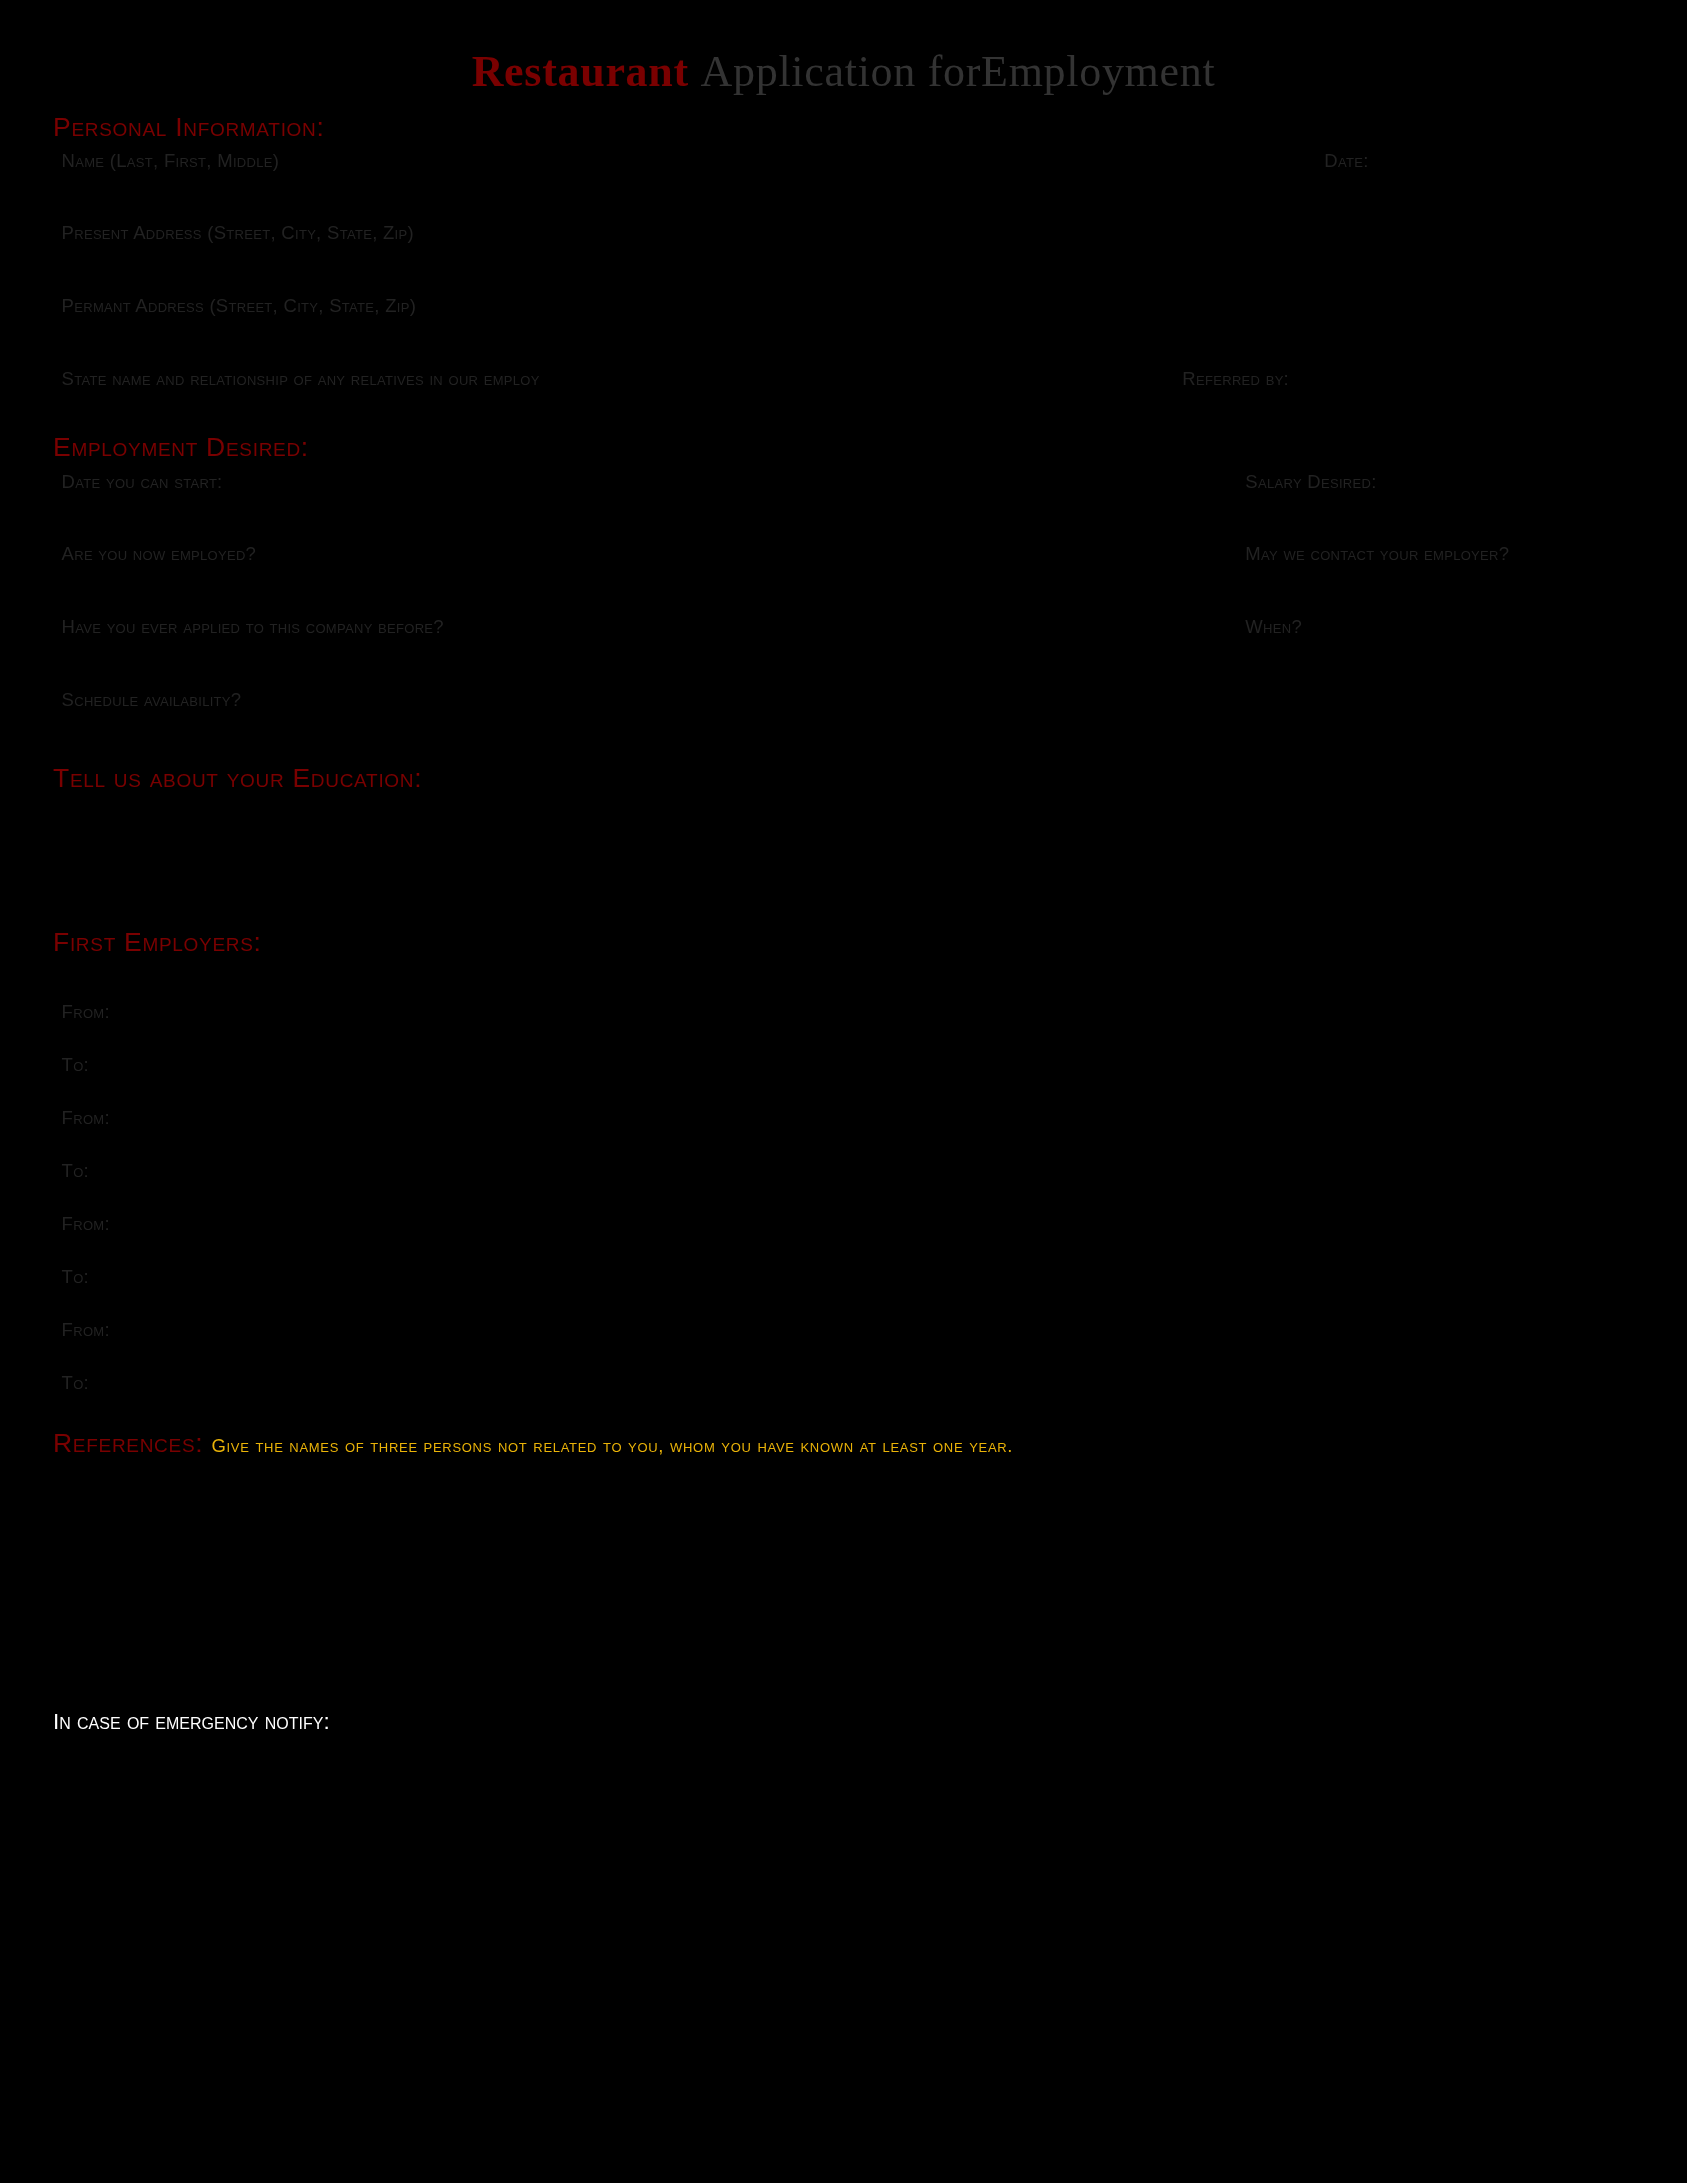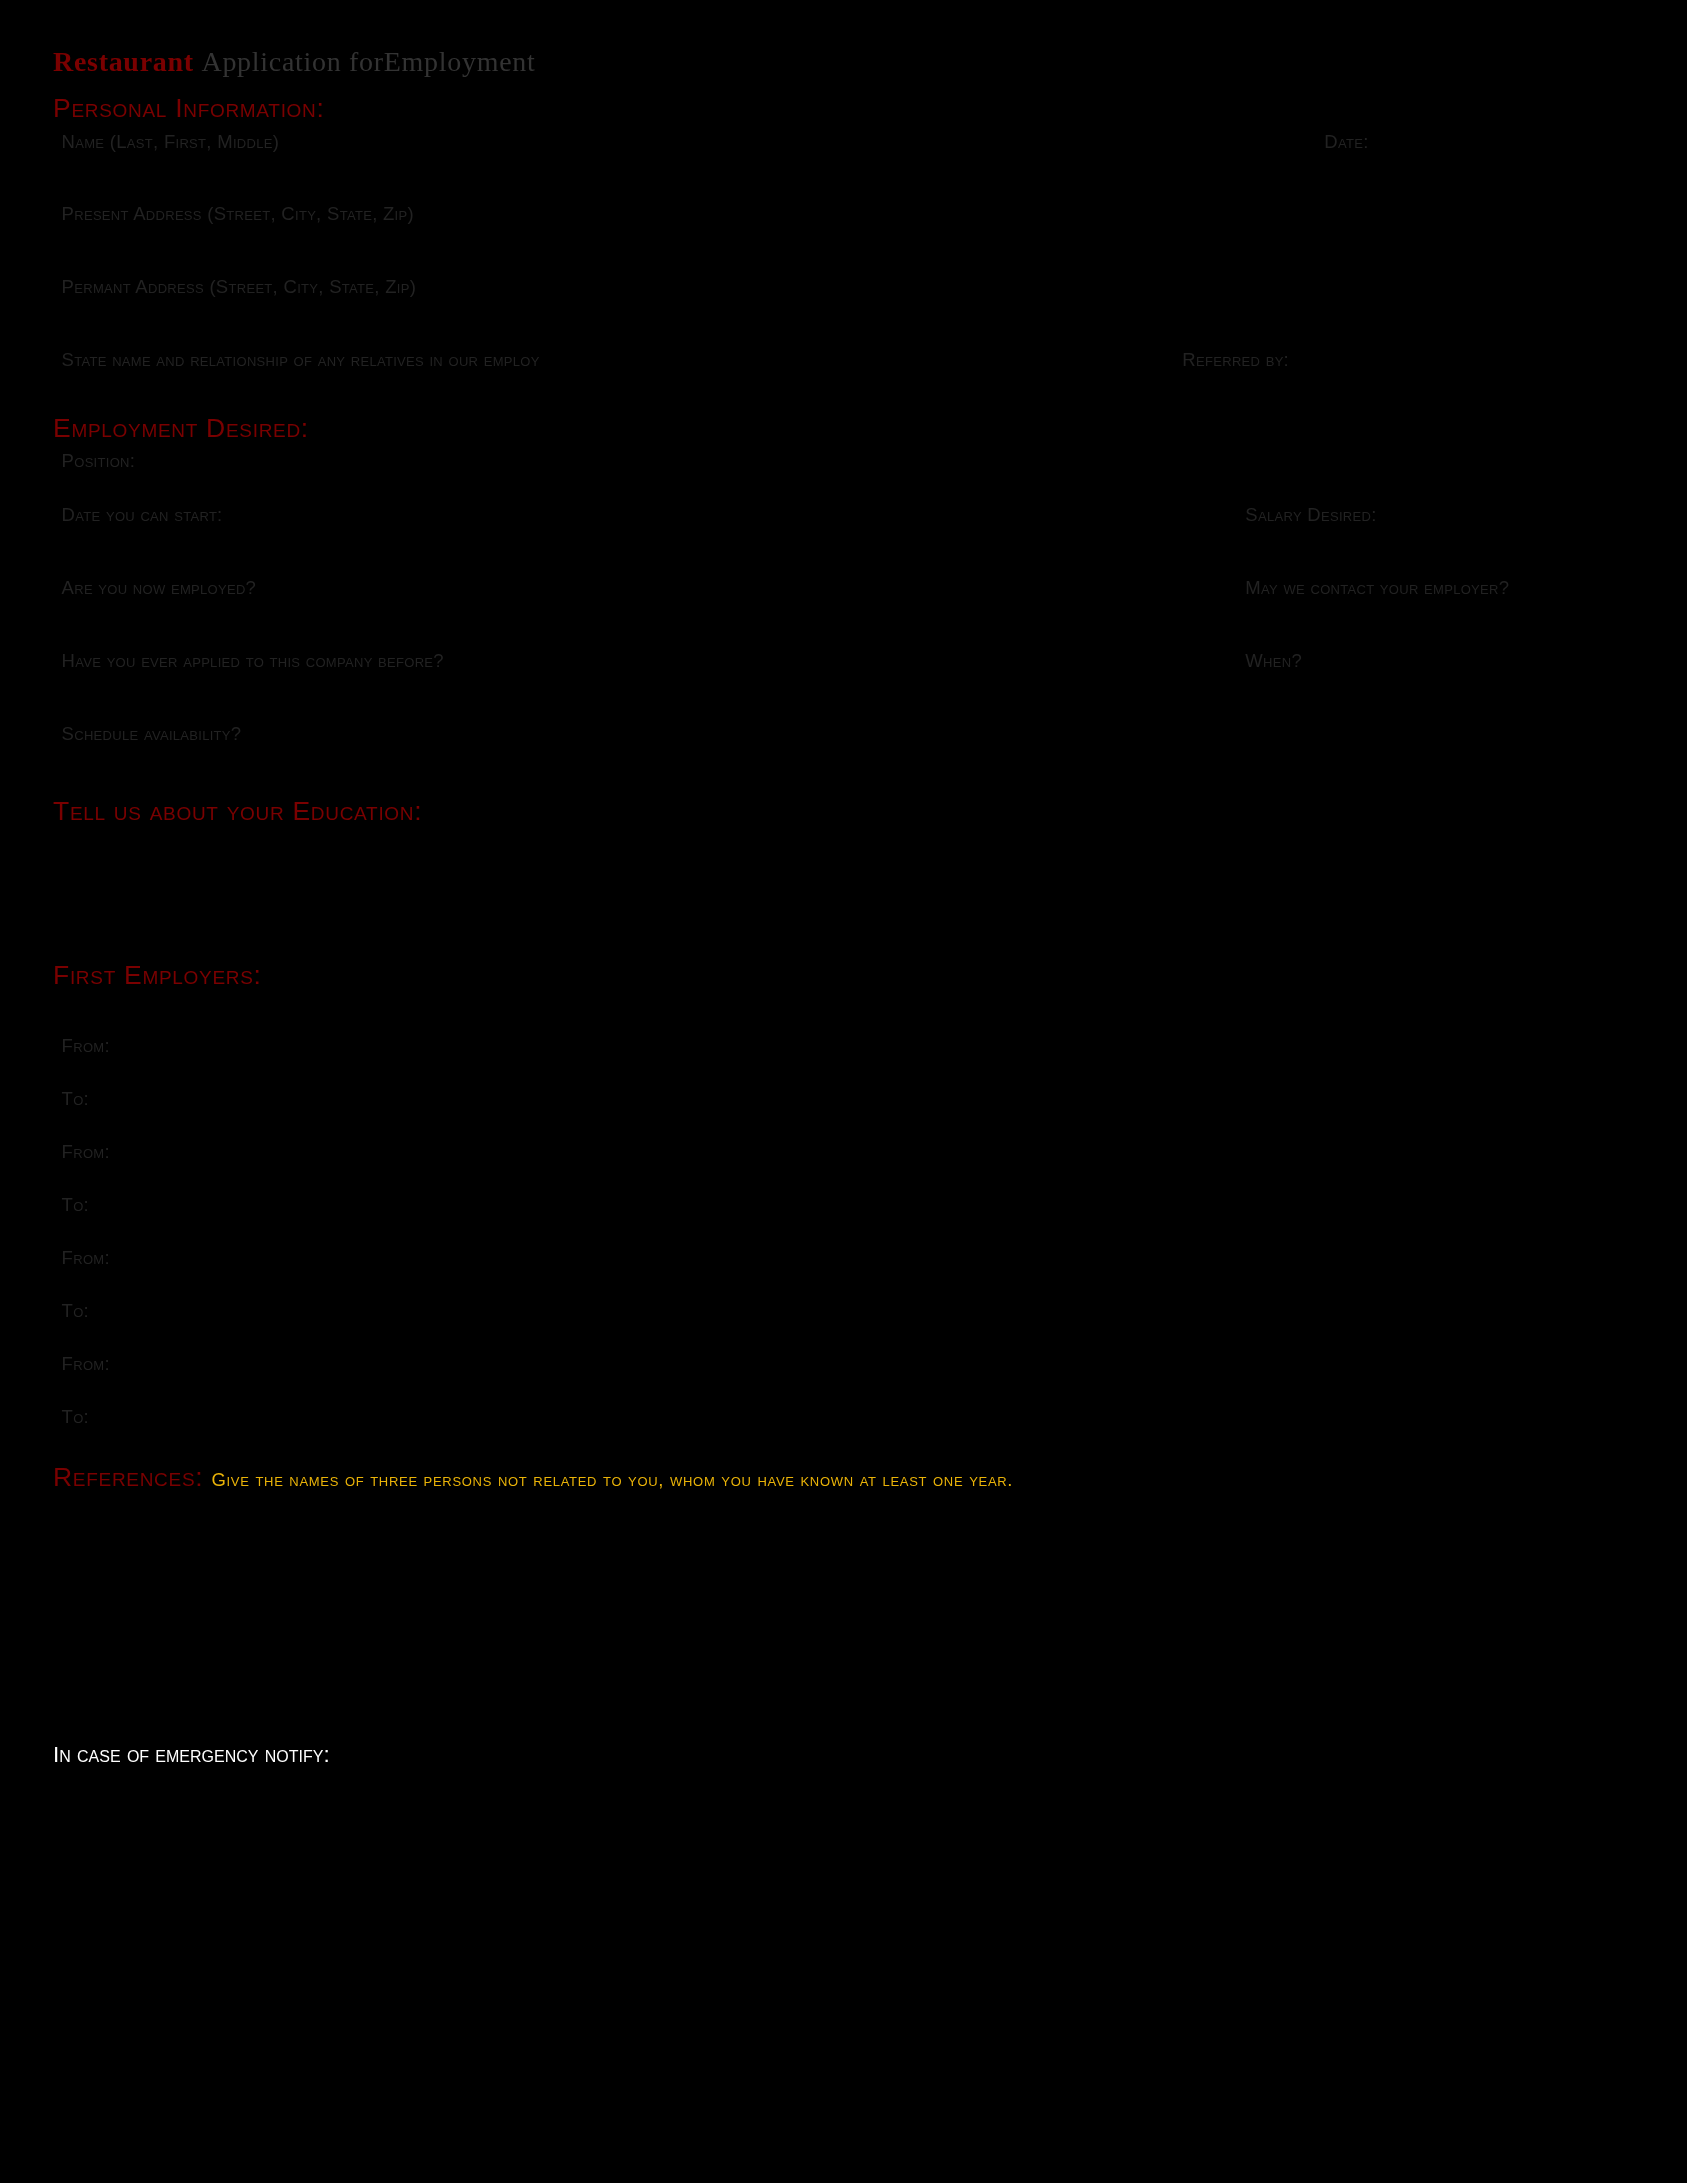--- a/index.html
+++ b/index.html
@@ -6,21 +6,22 @@
   body {
     margin: 0;
     background: #000;
     font-family: Georgia, 'Times New Roman', serif;
     width: 1687px;
     height: 2183px;
     color: #000;
     padding: 46px 53px 0 53px;
   }
   .title {
-    font-size: 28px;
+    text-align: center;
+    font-size: 44px;
     color: #7a0000;
     font-weight: bold;
     margin-bottom: 9.3px;
     letter-spacing: 0.7px;
   }
   .title .sub {
     font-weight: normal;
     color: #333;
   }
   .section-header {
@@ -172,25 +173,20 @@
     <td class="cell-short" colspan="2">
       <span class="field-label">Referred by:</span>
     </td>
   </tr>
 </tbody>
   </table>
 
 <div class="section-header">Employment Desired:</div>
 <table class="boxed">
   <tbody>
-      <tr>
-    <td colspan="2" style="padding:2.6px 6.6px 26.5px 6.6px;">
-      <span class="field-label">Position:</span>
-    </td>
-  </tr>
   <tr>
     <td class="cell" style="width:75%">
       <span class="field-label">Date you can start:</span>
     </td>
     <td class="cell">
       <span class="field-label">Salary Desired:</span>
     </td>
   </tr>
   <tr>
     <td class="cell">

